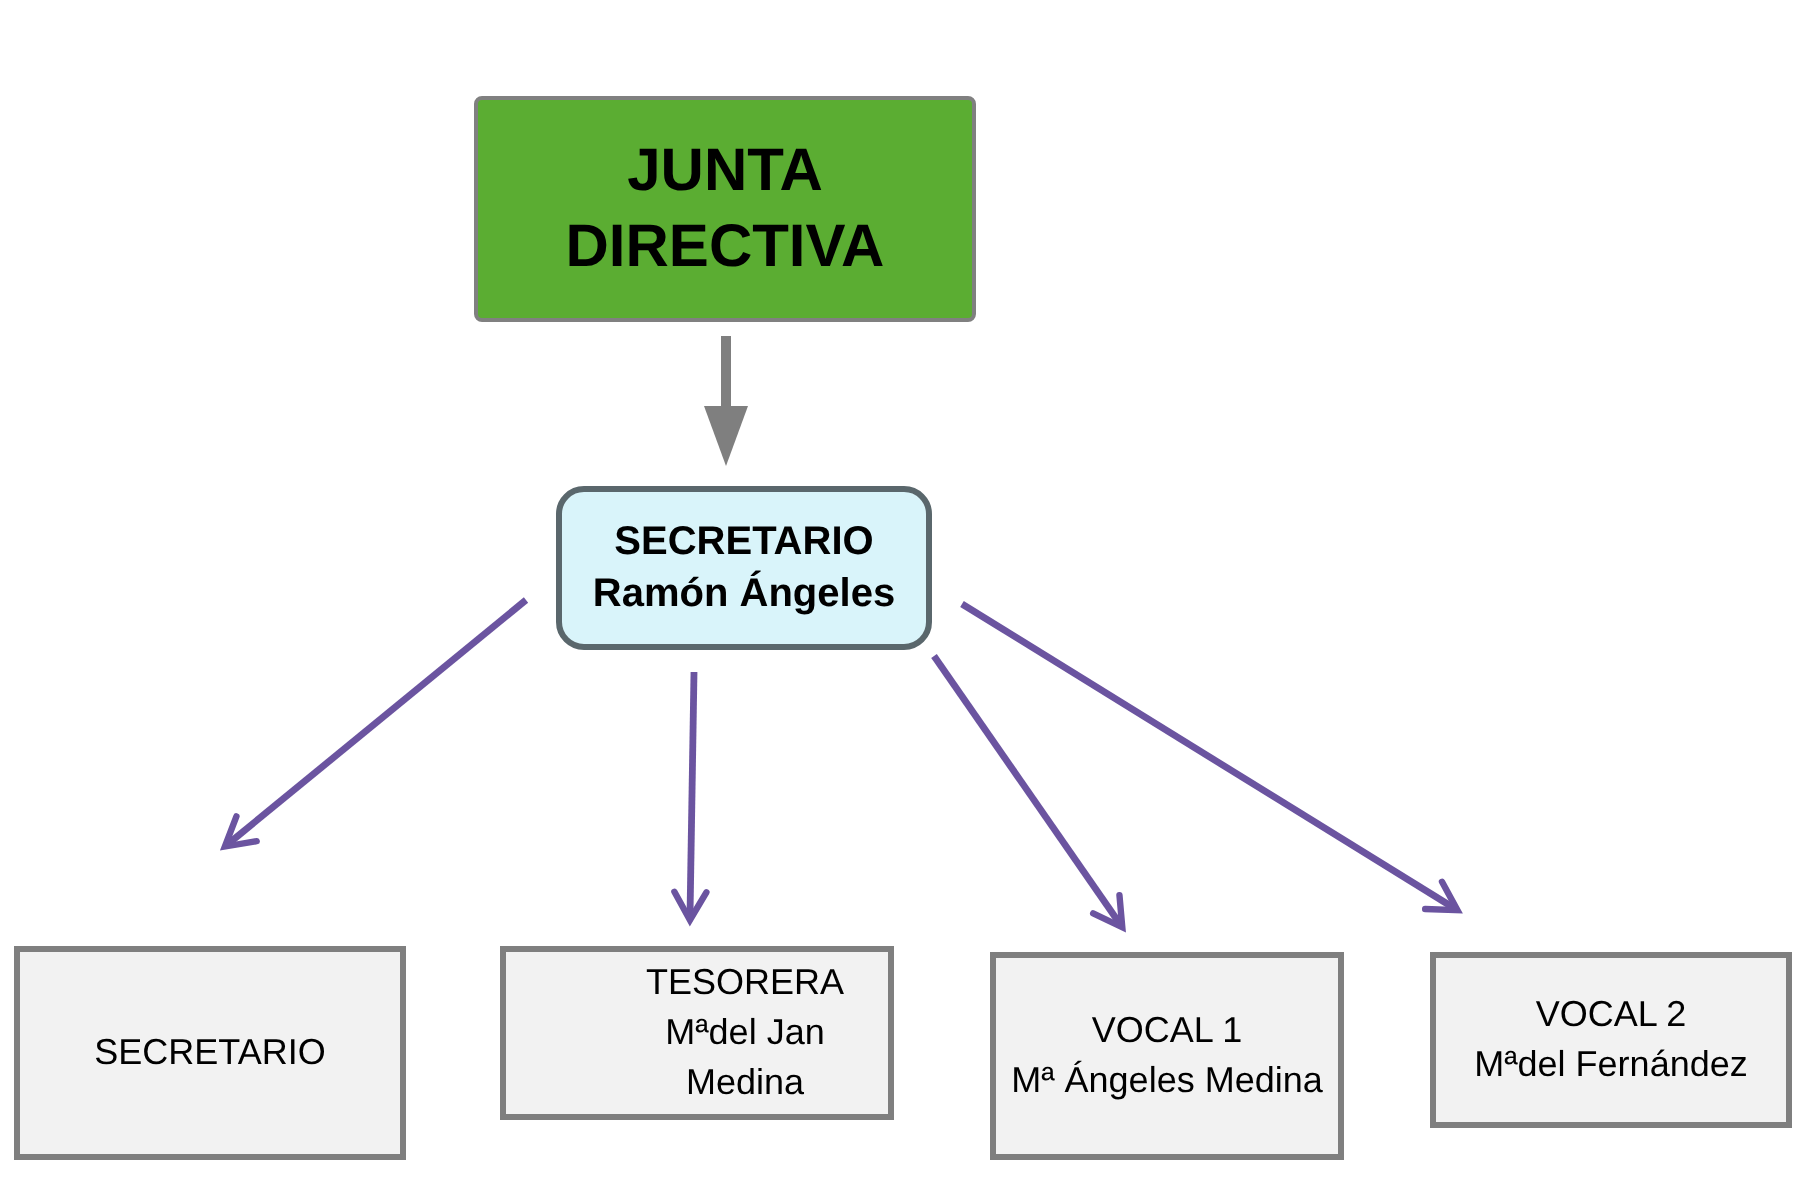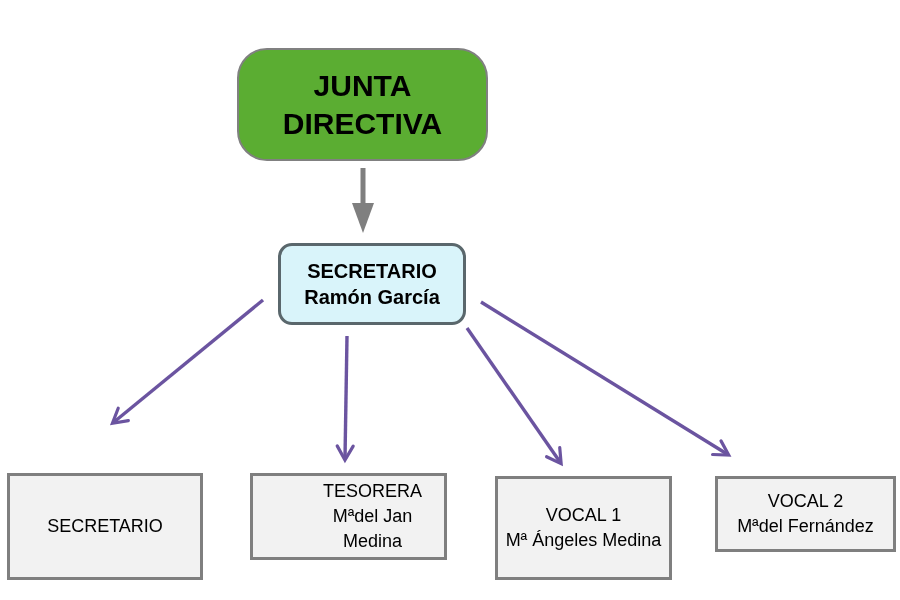--- a/index.html
+++ b/index.html
@@ -35,40 +35,40 @@
     color:var(--text);
     text-align:center;
     display:flex;
     flex-direction:column;
     justify-content:center;
   }
   .node-root{
     left:237px;top:48px;width:251px;height:113px;
     background:var(--root-fill);
     border:2px solid var(--root-border);
-    border-radius:30px;
+    border-radius:4px;
     font-size:30px;font-weight:bold;line-height:38px;
     padding:0 18px;
   }
   .node-president{
     left:278px;top:243px;width:188px;height:82px;
     background:var(--president-fill);
     border:3px solid var(--president-border);
     border-radius:14px;
     font-size:20px;font-weight:bold;line-height:26px;
   }
   .node-member{
     background:var(--member-fill);
     border:3px solid var(--member-border);
     font-size:18px;font-weight:400;line-height:25px;
   }
   .member-0{left:7px;top:473px;width:196px;height:107px;}
   .member-1{left:250px;top:473px;width:197px;height:87px;padding-left:48px;}
   .member-2{left:495px;top:476px;width:177px;height:104px;}
-  .member-3{left:715px;top:476px;width:181px;height:76px;}
+  .member-3{left:715px;top:476px;width:181px;height:88px;}
 </style>
 </head>
 <body>
 
 <div class="stage">
 
   <svg class="arrows" viewBox="0 0 900 600" xmlns="http://www.w3.org/2000/svg" aria-hidden="true">
     <defs>
       <marker id="openHead" markerUnits="userSpaceOnUse" markerWidth="24" markerHeight="24" viewBox="0 0 24 24" refX="17" refY="12" orient="auto">
         <path d="M5 4 L19 12 L5 20" class="purple-head" stroke-width="3.2" stroke-linecap="round"></path>
@@ -85,21 +85,21 @@
     <path d="M467 328 L560 462" class="purple-stroke" stroke-width="3.4" marker-end="url(#openHead)"></path>
     <path d="M481 302 L727 454" class="purple-stroke" stroke-width="3.4" marker-end="url(#openHead)"></path>
   </svg>
 
   <div class="node node-root">
     <div>JUNTA DIRECTIVA</div>
   </div>
 
   <div class="node node-president">
     <div>SECRETARIO</div>
-    <div>Ramón García</div>
+    <div>Ramón Ángeles</div>
   </div>
 
   <div class="node node-member member-0">
     <div>SECRETARIO</div>
   </div>
 
   <div class="node node-member member-1">
     <div>TESORERA</div>
     <div>Mªdel Jan Medina</div>
   </div>

